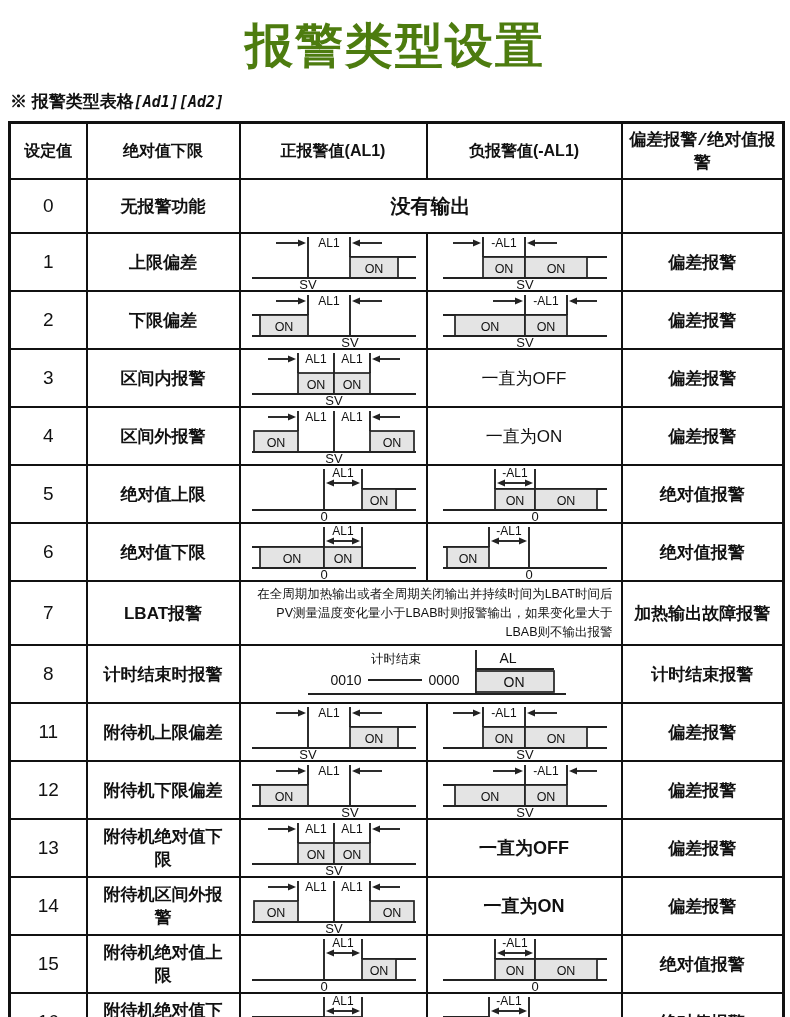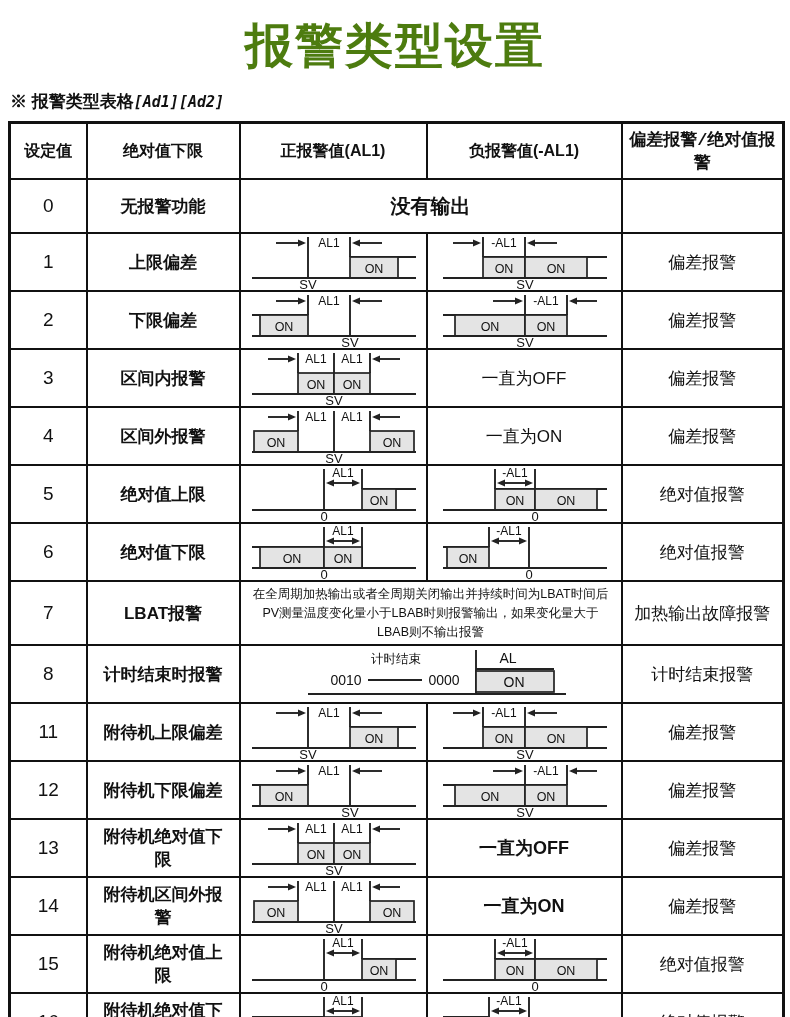--- a/index.html
+++ b/index.html
@@ -11,25 +11,25 @@
   .code{font-family:"DejaVu Sans Mono",monospace;font-style:italic;font-weight:bold;
     font-size:15px;letter-spacing:0px;}
   table.alarm{border-collapse:collapse;table-layout:fixed;width:774px;margin-left:8px;
     border:3px solid #111;}
   th,td{border:2px solid #111;text-align:center;vertical-align:middle;padding:0;
     overflow:hidden;}
   th{font-size:16px;font-weight:bold;padding:4px 1px;}
   th.h4{font-size:17px;font-family:Liberation Mono, monospace;}
   td.c-val{font-size:19px;font-weight:normal;}
   td.c-kind{font-size:17px;font-weight:bold;letter-spacing:0px;padding:0 9px;}
-  td.c-cat{font-size:17px;font-weight:normal;}
+  td.c-cat{font-size:17px;font-weight:bold;}
   .cell-text{font-size:17px;font-weight:normal;margin-top:11px;}
   .cell-text.bold{font-size:18px;font-weight:bold;}
   .plain-merged{font-size:20px;font-weight:bold;}
-  .para{font-size:12.5px;text-align:center;line-height:1.5;padding:3px 8px;font-weight:500;}
+  .para{font-size:12.5px;text-align:right;line-height:1.5;padding:3px 8px;font-weight:500;}
   svg.diag{display:block;margin:0 auto;}
   svg.diag line{stroke:#222;stroke-width:1.9;fill:none;}
   svg.diag polygon{fill:#222;stroke:none;}
   svg.diag rect.onbox{fill:#e4e4e4;stroke:#222;stroke-width:1.7;}
   svg.diag text{fill:#111;font-family:"Liberation Sans",sans-serif;}
   svg.diag text.dlabel{font-size:12px;}
   svg.diag text.onlbl{font-size:12.5px;}
   svg.diag text.axis{font-size:13px;}
   svg.diag text.num{font-size:14px;}
   svg.diag text.cap{font-size:12.5px;}

